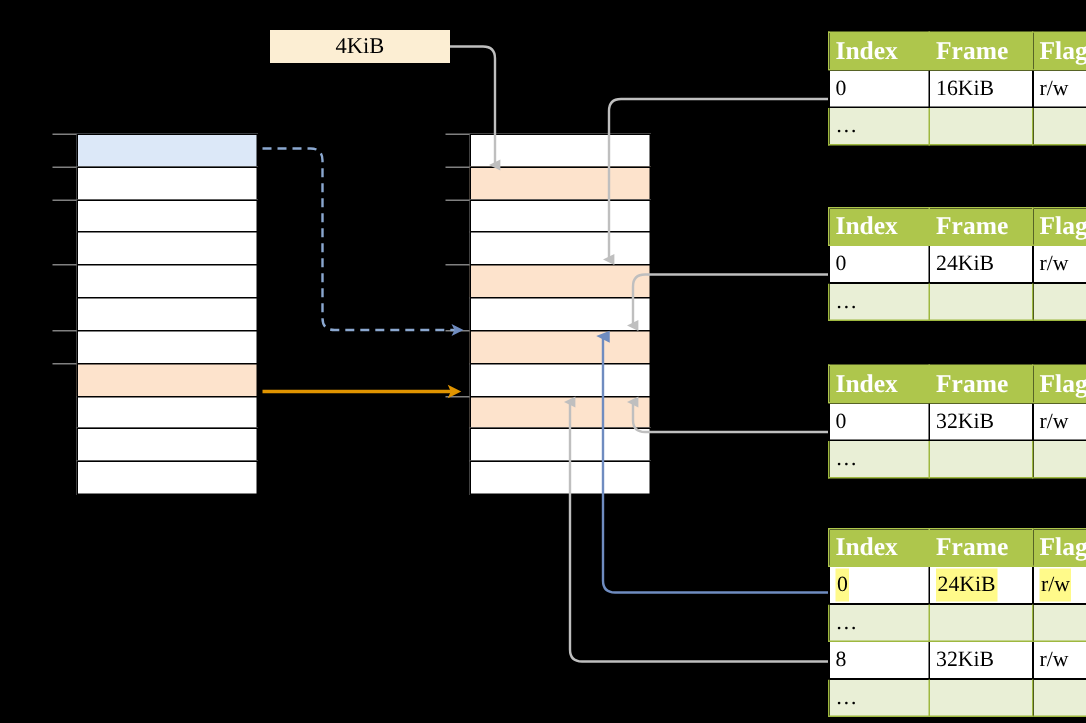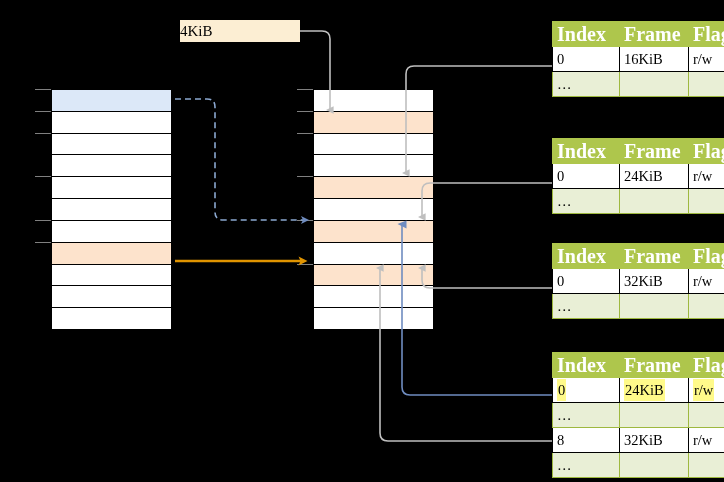--- a/index.html
+++ b/index.html
@@ -37,20 +37,21 @@
     height: 1px;
     background: #808080;
   }
 
   
   .labelbox {
     position: absolute;
     box-sizing: border-box;
     background: #fceed3;
     color: #000000;
+    text-align: center;
     font-size: 15px;
     line-height: 22px;
   }
 
   
   .ptable {
     position: absolute;
     border-collapse: collapse;
     box-sizing: border-box;
     table-layout: fixed;
@@ -65,21 +66,21 @@
     color: #000000;
     font-weight: normal;
     overflow: hidden;
     white-space: nowrap;
   }
   .ptable th {
     background: #aec64c;
     color: #ffffff;
     font-weight: bold;
     border-color: #aec64c;
-    font-size: 20px;
+    font-size: 17px;
   }
   .ptable tr.alt td {
     background: #e9efd6;
     border-color: #9eb83f;
   }
   .ptable tr.plain td {
     background: #ffffff;
   }
   .hl { background: #fffa8a !important; display:inline-block; padding:0 1px; }
 

